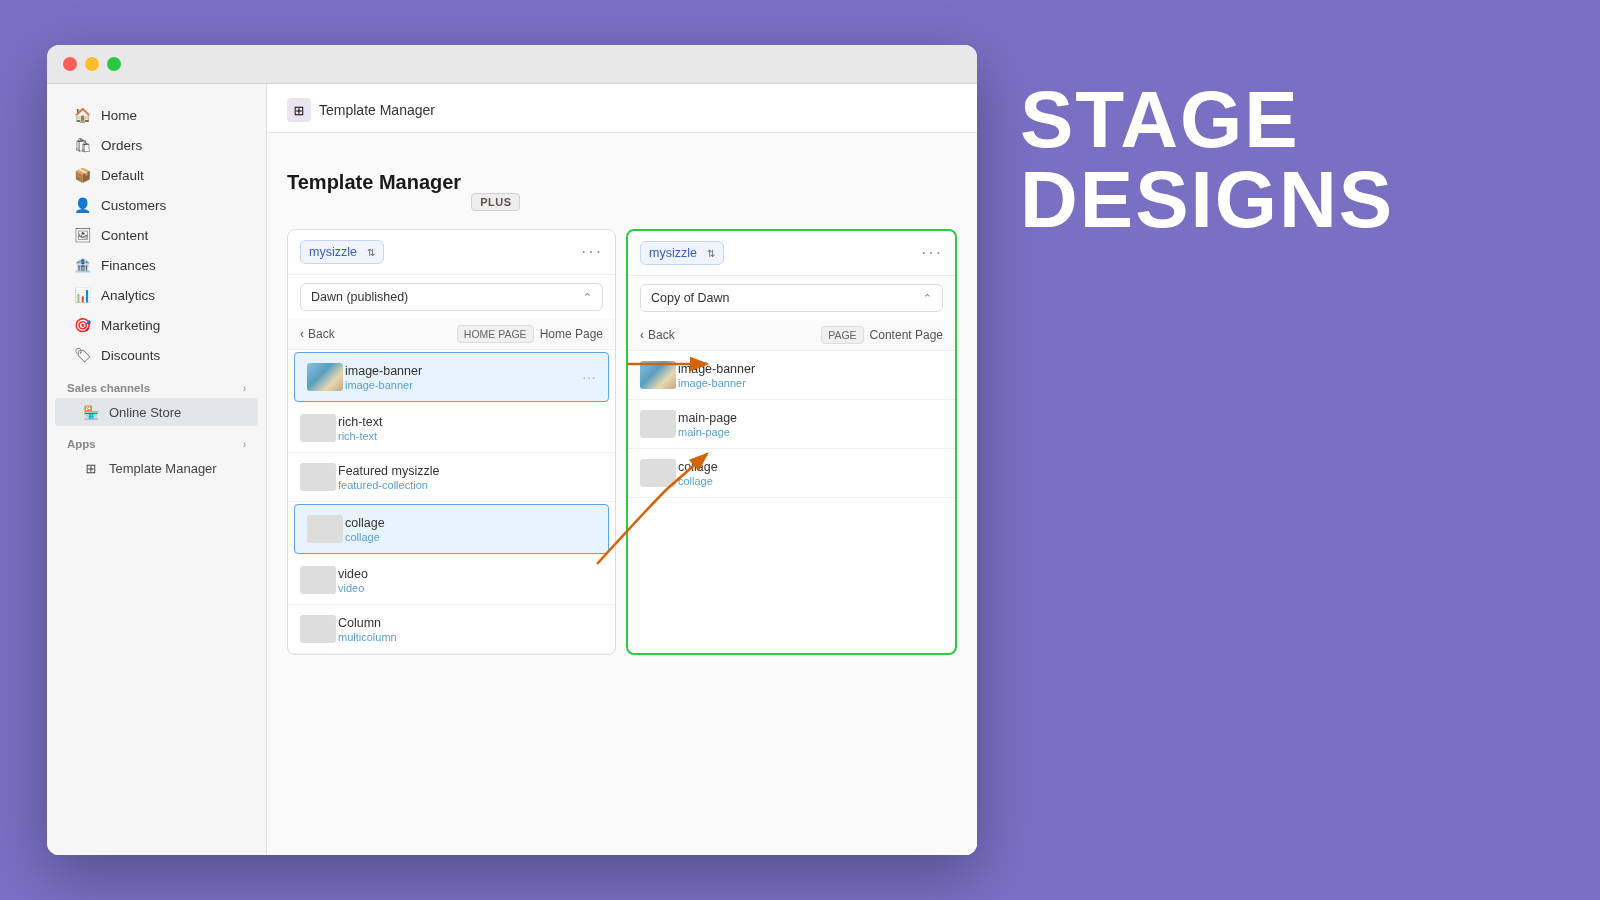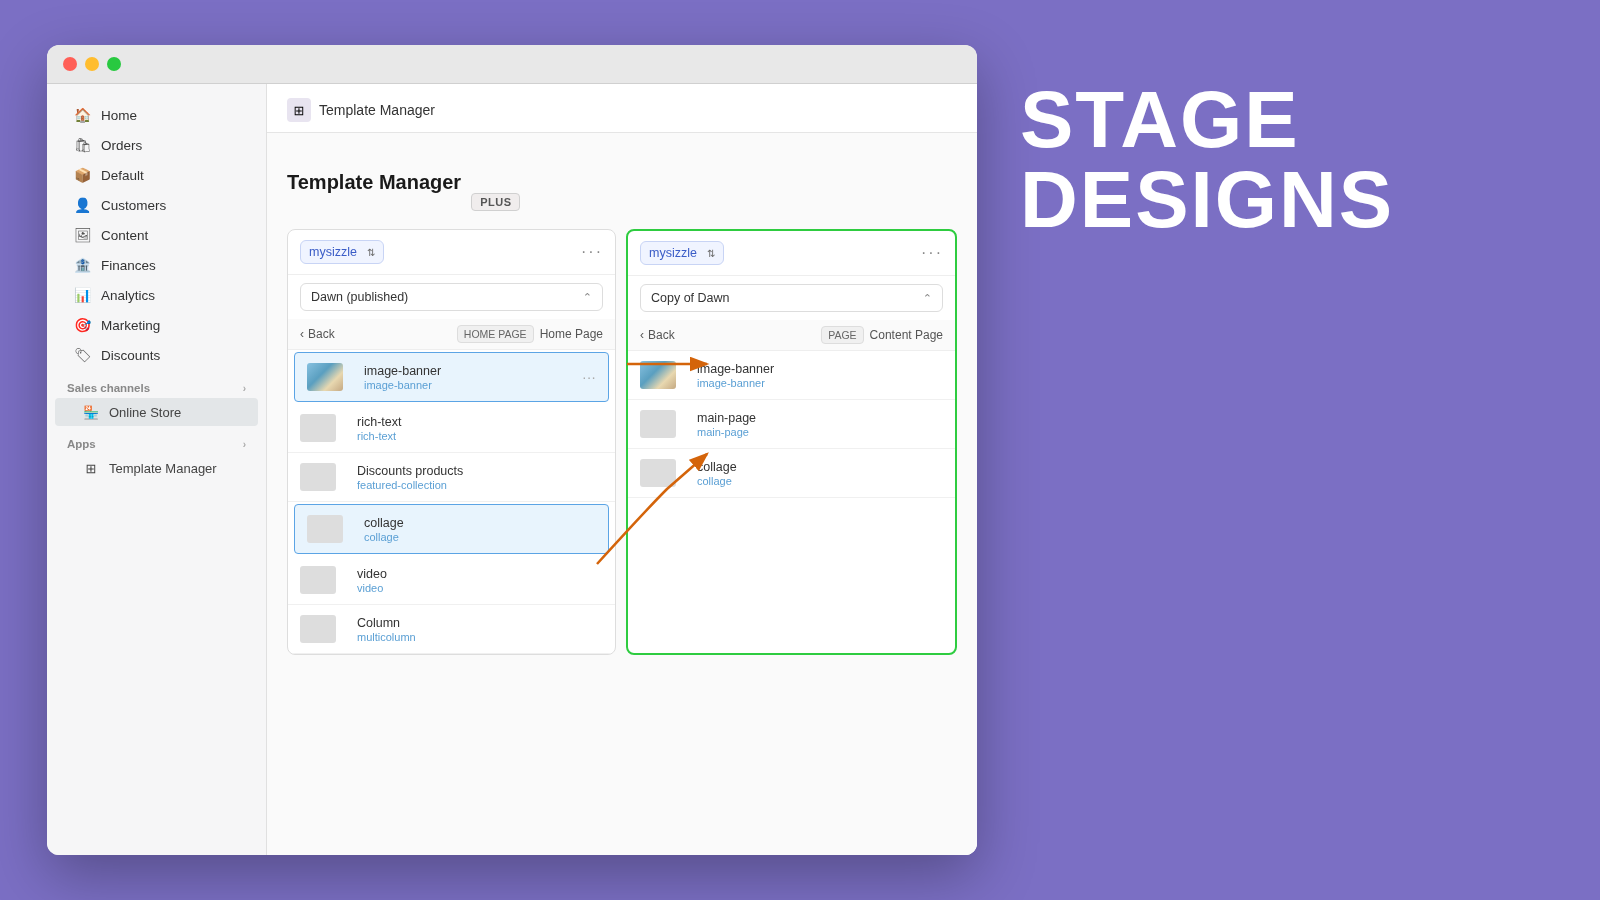--- a/index.html
+++ b/index.html
@@ -289,21 +289,21 @@
 
     .page-label {
       font-size: 12px;
       color: #555;
     }
 
     
     .section-item {
       display: flex;
       align-items: center;
-      gap: 21px;
+      gap: 2px;
       padding: 10px 12px;
       border-bottom: 1px solid #f0f0f0;
       cursor: pointer;
     }
 
     .section-item.selected {
       background: #e8f4fd;
       border: 1.5px solid #5ba4e5;
       border-radius: 4px;
       margin: 2px 6px;
@@ -540,21 +540,21 @@
               <div class="section-item">
                 <div class="section-thumb gray">
                   <div></div>
                     <div></div>
                     <div></div>
                   <div></div>
                     <div></div>
                     <div></div>
                 </div>
                 <div class="section-info">
-                  <div class="section-name">Discounts products</div>
+                  <div class="section-name">Featured mysizzle</div>
                   <div class="section-type">featured-collection</div>
                 </div>
               </div>
 
               <div class="section-item selected">
                 <div class="section-thumb gray">
                   <div></div>
                     <div></div>
                     <div></div>
                   <div></div>

